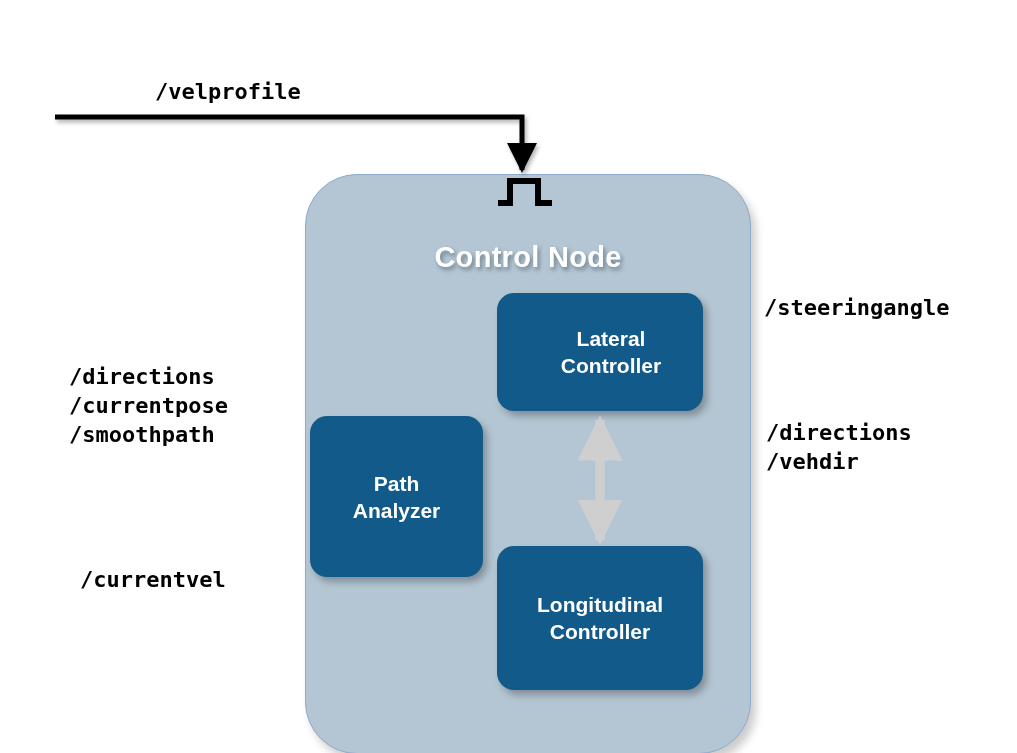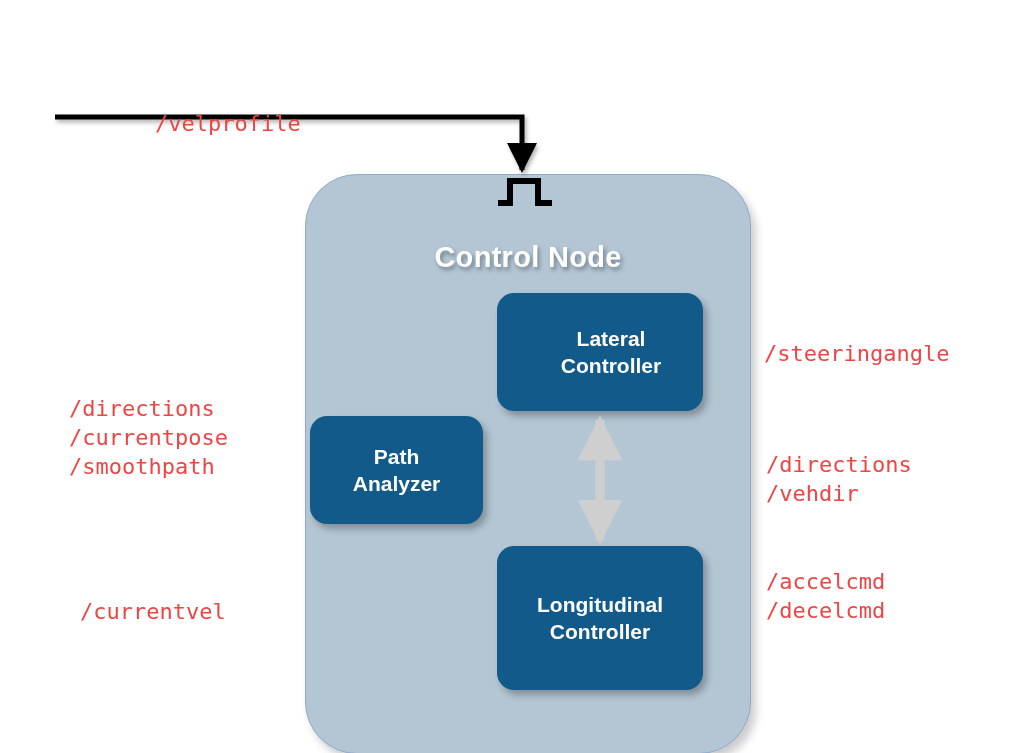--- a/index.html
+++ b/index.html
@@ -64,39 +64,38 @@
     line-height: 27px;
     display: flex;
     align-items: center;
     justify-content: center;
     text-align: center;
     box-sizing: border-box;
   }
   .block span { display: block; white-space: pre-line; }
 
   #block-lateral       { left: 497px; top: 293px; width: 206px; height: 118px; padding-left: 22px; }
-  #block-path-analyzer { left: 310px; top: 416px; width: 173px; height: 108px; }
+  #block-path-analyzer { left: 310px; top: 416px; width: 173px; height: 161px; }
   #block-longitudinal  { left: 497px; top: 546px; width: 206px; height: 144px; }
 
   
   .topic-label {
     position: absolute;
     font-family: "DejaVu Sans Mono", "Liberation Mono", monospace;
     font-size: 22px;
     line-height: 29px;
-    font-weight: normal;
-    color: #ef4444;
+    font-weight: bold;
+    color: #000000;
     white-space: pre-line;
     letter-spacing: 0px;
-    margin-top: 32px;
   }
   #label-velprofile     { left: 155px; top: 77px; }
   #label-left-group     { left: 69px;  top: 362px; }
   #label-currentvel     { left: 80px;  top: 565px; }
-  #label-steeringangle  { left: 764px; top: 307px; }
+  #label-steeringangle  { left: 764px; top: 293px; }
   #label-reachgoal      { left: 766px; top: 418px; }
   #label-accelcmd       { left: 766px; top: 535px; }
 </style>
 </head>
 <body>
 
 <div id="canvas">
 
   <div class="control-node">
     <div class="control-node-title">Control Node</div>
@@ -153,16 +152,14 @@
 /currentpose
 /smoothpath</div>
 
   <div class="topic-label" id="label-currentvel">/currentvel</div>
 
   <div class="topic-label" id="label-steeringangle">/steeringangle</div>
 
   <div class="topic-label" id="label-reachgoal">/directions
 /vehdir</div>
 
-  <div class="topic-label" id="label-accelcmd">/accelcmd
-/decelcmd</div>
 
 </div>
 
 </body></html>

